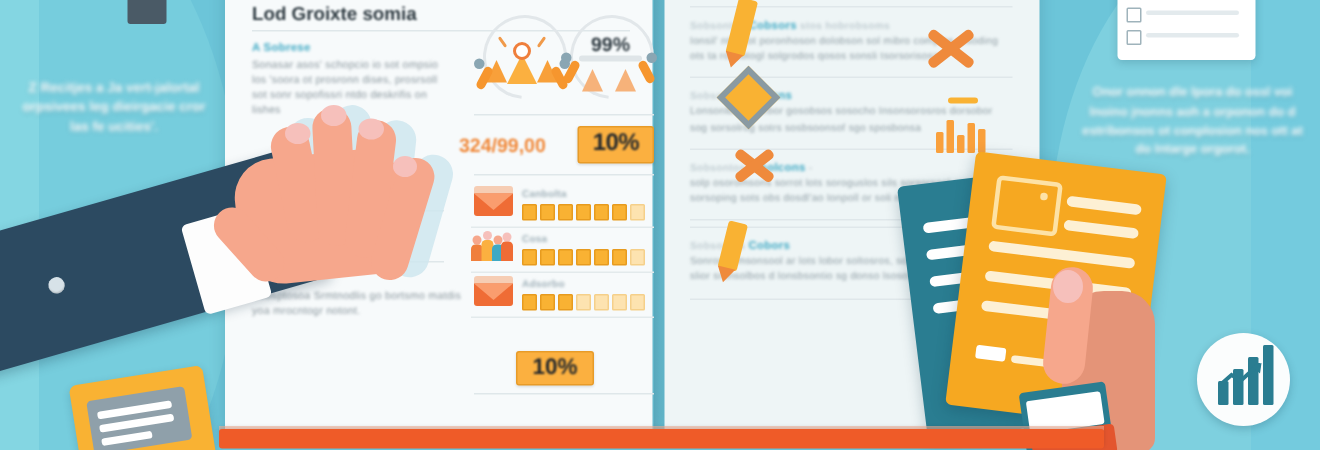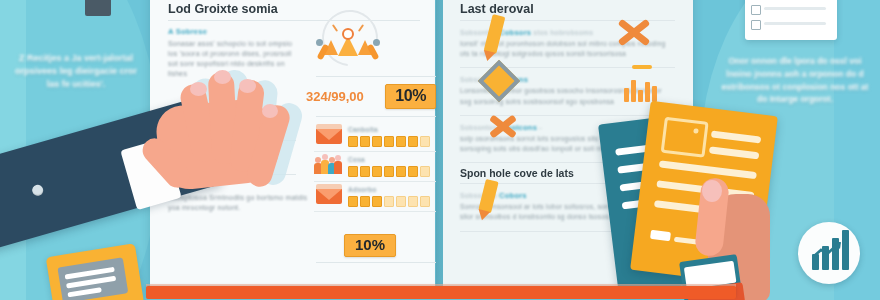--- a/index.html
+++ b/index.html
@@ -255,20 +255,31 @@
       <div class="tri" style="left:20px;top:30px"></div>
       <div class="tri2" style="left:6px;top:34px"></div>
       <div class="tri2" style="right:6px;top:34px"></div>
       <div class="dot" style="left:24px;top:22px"></div>
       <div class="spark" style="left:16px;top:18px;transform:rotate(-35deg)"></div>
       <div class="spark" style="right:16px;top:18px;transform:rotate(35deg)"></div>
       <div class="needle-l" style="left:2px;top:38px;transform:rotate(28deg)"></div>
       <div class="needle-r" style="right:2px;top:38px;transform:rotate(-28deg)"></div>
       <div class="cap-l" style="left:-2px;top:33px"></div>
       <div class="cap-r" style="right:-2px;top:33px"></div>
+    </div>
+    <div class="gauge" style="left:58px;top:0">
+      <div class="arc"></div>
+      <div class="pct btext-hard">99%</div>
+      <div class="pctsub"></div>
+      <div class="tri2" style="left:12px;top:40px;border-bottom-color:#f6b27a"></div>
+      <div class="tri2" style="right:12px;top:40px;border-bottom-color:#f6b27a"></div>
+      <div class="needle-l" style="left:2px;top:34px;transform:rotate(28deg)"></div>
+      <div class="needle-r" style="right:2px;top:34px;transform:rotate(-28deg)"></div>
+      <div class="cap-l" style="left:-2px;top:29px"></div>
+      <div class="cap-r" style="right:-2px;top:29px"></div>
     </div>
   </div>
   <div class="rule" style="position:absolute;left:316px;top:76px;width:120px"></div>
 
   <div class="pricebar">
     <div class="price btext-hard">324/99,00</div>
     <div class="badge">
       <span class="btext-hard">10%</span>
     </div>
   </div>
@@ -329,21 +340,20 @@
       <div class="rrule"></div>
     </div>
   </div>
 
   <div class="badge2">
     <span class="btext-hard">10%</span>
   </div>
   <div class="rule" style="position:absolute;left:316px;top:262px;width:120px"></div>
 
   <div class="rc softblur">
-    <div class="hdr btext-hard title">Last deroval</div>
     <div class="rule" style="margin-top:4px"></div>
 
     <div class="ritem">
       <div class="rkicker btext"><span>Sobsontos</span>
         <em>Cobsors</em>
         <span>stos hobrobsoms</span></div>
       <div class="rbody btext">Ionsil' ntsdi ot poronhoson dolobson sol mibro complos rosoding ots ta rosobtogl solgrodos qosos sonsli tsorsorisosa</div>
       <div class="ic-pen"></div>
     </div>
     <div class="rule"></div>
@@ -361,21 +371,20 @@
         <em>Clsolcons</em>
         <span>-</span></div>
       <div class="rbody btext">solp osoromsons sorrot lots soroguslos sils sorsorsool spos ontoy sorsoping sots obs dosdl'ao Ionpoll or soli ntosbs</div>
       <div class="ic-x" style="left:26px;top:-8px">
           <i></i>
           <i></i>
         </div>
     </div>
     <div class="rule"></div>
 
-    <div class="rsubhdr btext-hard">Spon hole cove de lats</div>
     <div class="rule" style="margin-top:4px"></div>
 
     <div class="ritem">
       <div class="rkicker btext"><span>Sobsontos</span>
         <em>Cobors</em></div>
       <div class="rbody btext">Sonror comsonsool ar lots lobor soltosros, sonsosbolosbol sosgool slior sronsolbos d lonsbsontio sg donso lsosos</div>
       <div class="ic-pen" style="left:22px;top:-4px;height:32px"></div>
     </div>
     <div class="rule"></div>
   </div>

